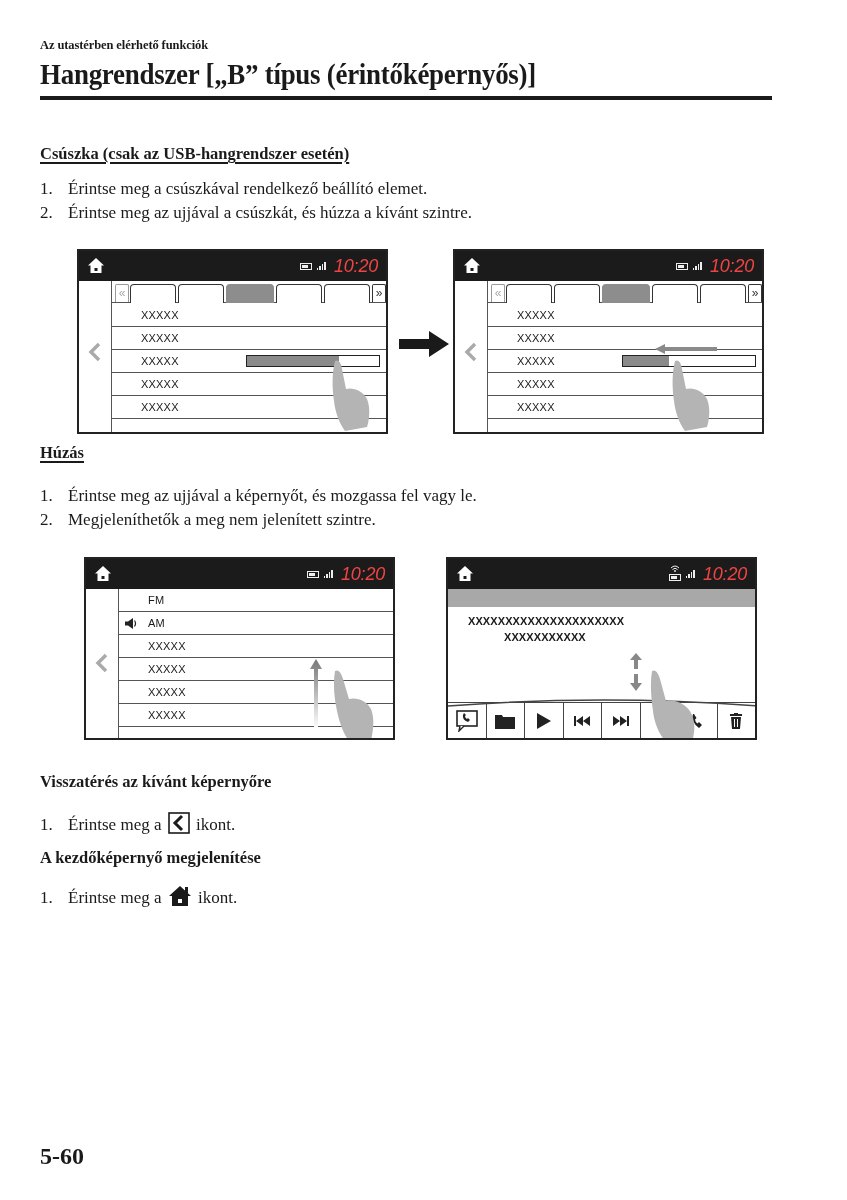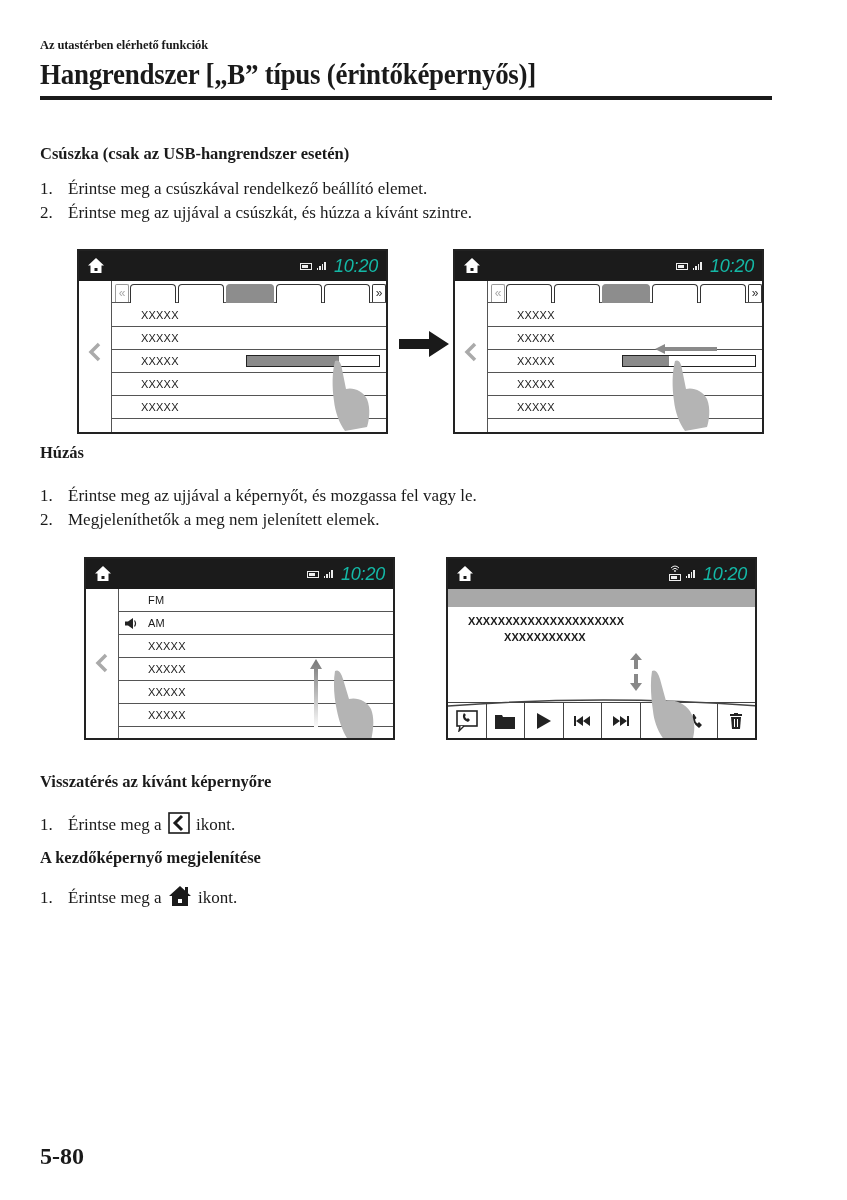--- a/index.html
+++ b/index.html
@@ -4,35 +4,35 @@
 <style>
   * { box-sizing: border-box; margin: 0; padding: 0; }
   html, body { width: 847px; height: 1200px; background: #ffffff; overflow: hidden; }
   body { position: relative; font-family: "Liberation Serif", "DejaVu Serif", serif; color: #1a1a1a; }
 
   .breadcrumb { position: absolute; left: 40px; top: 38px; font-size: 12.5px; font-weight: bold; letter-spacing: -0.1px; }
   .page-title { position: absolute; left: 40px; top: 56px; font-size: 29px; font-weight: bold; letter-spacing: -0.3px; line-height: 36px; transform: scaleX(0.93); transform-origin: left; }
   .title-rule { position: absolute; left: 40px; top: 96px; width: 732px; height: 4px; background: #1a1a1a; }
 
   .section-heading { position: absolute; left: 40px; font-size: 16.5px; font-weight: bold; }
-  .section-heading.underlined { text-decoration-thickness: 1.5px; text-underline-offset: 3px; }
+  .section-heading.underlined { text-decoration: underline; text-decoration-thickness: 1.5px; text-underline-offset: 3px; }
   .step { position: absolute; left: 40px; font-size: 17px; line-height: 22px; white-space: nowrap; }
   .step .num { display: inline-block; width: 28px; }
   .step .inline-icon { display: inline-block; vertical-align: -4px; margin: 0 2px; }
 
   
   .screen { position: absolute; border: 2px solid #222; background: #fff; overflow: hidden; font-family: "Liberation Sans", "DejaVu Sans", sans-serif; }
   .status-bar { position: absolute; left: 0; top: 0; right: 0; height: 30px; background: #1b1b1b; }
   .home-icon { position: absolute; left: 8px; top: 6px; width: 18px; height: 18px; }
   .status-right { position: absolute; right: 8px; top: 2px; height: 26px; display: flex; align-items: center; gap: 4px; }
   .battery-icon { width: 12px; height: 7px; border: 1.5px solid #eee; position: relative; margin-right: 1px; }
   .battery-icon::after { content: ""; position: absolute; left: 1px; top: 1px; right: 3px; bottom: 1px; background: #eee; }
   .signal-icon { display: flex; align-items: flex-end; gap: 1px; height: 8px; margin-right: 4px; }
   .signal-icon span { width: 1.5px; background: #eee; }
-  .clock { color: #14b8a6; font-style: italic; font-size: 18px; letter-spacing: -0.2px; }
+  .clock { color: #ef4444; font-style: italic; font-size: 18px; letter-spacing: -0.2px; }
 
   .left-rail { position: absolute; left: 0; top: 30px; bottom: 0; width: 33px; border-right: 1.5px solid #555; background: #fff; }
   .back-chevron { position: absolute; left: 9px; width: 14px; height: 20px; }
 
   .tab-strip { position: absolute; top: 30px; height: 22px; border-bottom: 1.5px solid #555; }
   .tab-arrow { position: absolute; top: 3px; width: 14px; height: 18px; border: 1px solid #999; border-bottom: none; border-radius: 2px 2px 0 0; background: #fff; font-size: 12px; line-height: 16px; text-align: center; color: #aaa; }
   .tab-arrow.right { color: #333; border-color: #333; }
   .tab { position: absolute; top: 3px; height: 19px; border: 1.5px solid #333; border-bottom: none; border-radius: 4px 4px 0 0; background: #fff; }
   .tab.active { background: #8d8d8d; border-color: #8d8d8d; }
 
@@ -182,21 +182,21 @@
   <svg class="finger" style="left:212px; top:108px;" width="46" height="72" viewBox="0 0 46 72">
       <path d="M8 2 C12 0 14 4 15 10 L19 30 C26 28 36 32 40 40 C44 50 42 62 40 68 L18 72 C12 64 8 52 7 42 C5 28 5 14 8 2 Z" fill="#b4b4b4"></path>
     </svg>
 </div>
 
 <div class="section-heading underlined" style="top:443px;">Húzás</div>
 <div class="step" style="top:485px;">
   <span class="num">1.</span><span>Érintse meg az ujjával a képernyőt, és mozgassa fel vagy le.</span>
 </div>
 <div class="step" style="top:509px;">
-  <span class="num">2.</span><span>Megjeleníthetők a meg nem jelenített elemek.</span>
+  <span class="num">2.</span><span>Megjeleníthetők a meg nem jelenített szintre.</span>
 </div>
 
 <div class="screen" style="left:84px; top:557px; width:311px; height:183px;">
   <div class="status-bar">
     <svg class="home-icon" viewBox="0 0 18 18">
         <path d="M9 1 L17 8.5 L14.5 8.5 L14.5 16 L3.5 16 L3.5 8.5 L1 8.5 Z" fill="#fff"></path>
         <rect x="7.5" y="11" width="3" height="3" fill="#1b1b1b"></rect>
       </svg>
     <div class="status-right">
       <div class="battery-icon"></div>
@@ -349,13 +349,13 @@
 <div class="step" style="top:885px;">
   <span class="num">1.</span><span>Érintse meg a</span>
   <svg class="inline-icon" width="24" height="22" viewBox="0 0 24 22">
       <path d="M12 1 L23 11 L20 11 L20 21 L4 21 L4 11 L1 11 Z" fill="#1a1a1a"></path>
       <rect x="10" y="14" width="4" height="4" fill="#fff"></rect>
       <rect x="17" y="2" width="3" height="6" fill="#1a1a1a"></rect>
     </svg>
   <span>ikont.</span>
 </div>
 
-<div class="page-number">5-80</div>
+<div class="page-number">5-60</div>
 
 </body></html>

